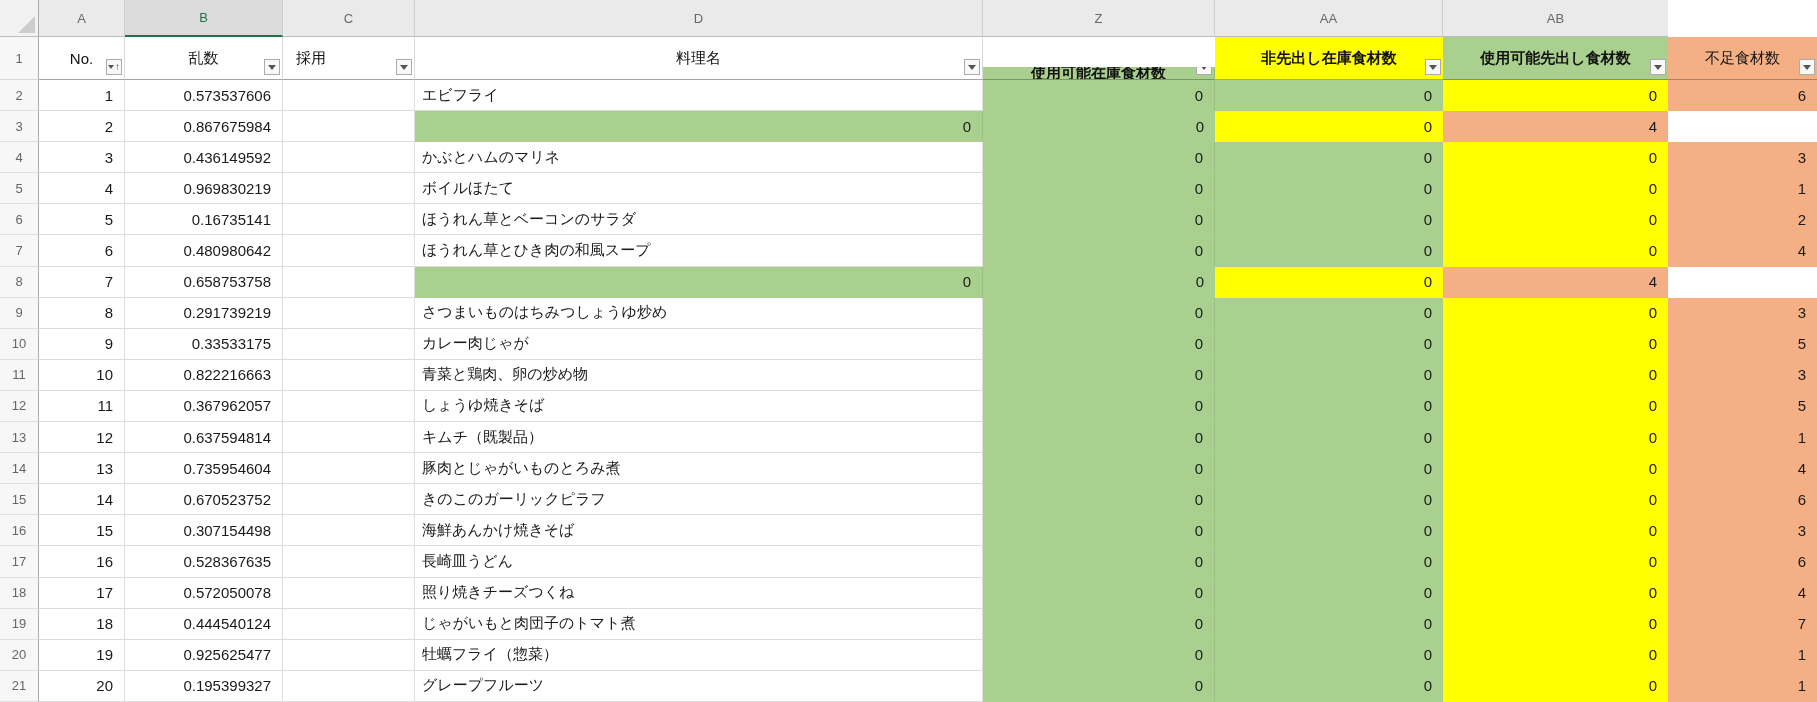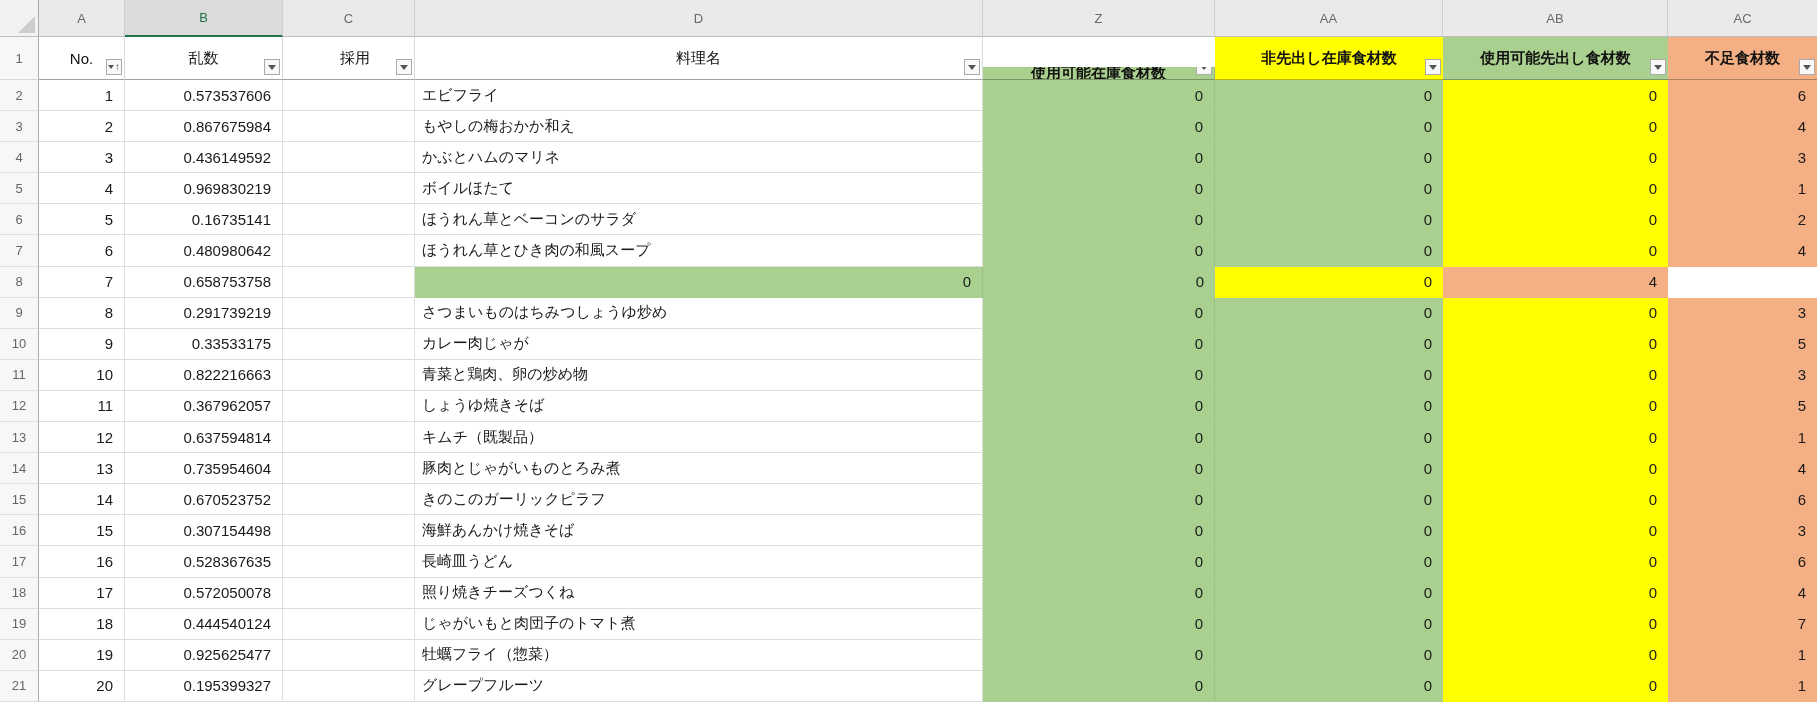--- a/index.html
+++ b/index.html
@@ -39,29 +39,29 @@
   }
 
   
   .header { height:43px; }
   .hcell {
     position:relative; background:#fff; color:#111;
     font-size:15px; display:flex; align-items:center; justify-content:center;
     border-right:1px solid #D9D9D9; border-bottom:1px solid #A3A3A3;
     white-space:nowrap; overflow:hidden;
   }
-  .hcell.left { justify-content:center; padding-left:13px; }
+  .hcell.left { justify-content:flex-start; padding-left:13px; }
   .hcell.gutter {
     background:#F7F7F7; color:#666; font-size:13px;
     border-right:1px solid #ACACAC; border-bottom:1px solid #D9D9D9;
   }
   .hcell.fill-green  { background:var(--green);  font-weight:bold; border-bottom:1px solid rgba(0,0,0,0.28); border-right:none; }
   .hcell.fill-green.zline { border-right:1px solid rgba(0,0,0,0.10);margin-top:30px; }
   .hcell.fill-yellow { background:var(--yellow); font-weight:bold; border-bottom:1px solid rgba(0,0,0,0.28); border-right:none; }
-  .hcell.fill-orange { background:var(--orange); font-weight:bold; border-bottom:1px solid rgba(0,0,0,0.28); border-right:none; }
+  .hcell.fill-orange { background:var(--orange); font-weight:normal; border-bottom:1px solid rgba(0,0,0,0.28); border-right:none; }
 
   
   .fbtn {
     position:absolute; right:2px; bottom:4px;
     width:16px; height:16px;
     background:#F8F8F8; border:1px solid #ABABAB;
     display:flex; align-items:center; justify-content:center;
     font-weight:normal;
   }
   .fbtn .caret {
@@ -105,21 +105,20 @@
     <div class="corner">
         <span class="tri"></span>
       </div>
     <div class="lcell">A</div>
     <div class="lcell selected">B</div>
     <div class="lcell">C</div>
     <div class="lcell">D</div>
     <div class="lcell">Z</div>
     <div class="lcell">AA</div>
     <div class="lcell">AB</div>
-    <div class="lcell">AC</div>
   </div>
 
   <div class="grid-row header">
     <div class="hcell gutter">1</div>
 
     <div class="hcell">
       <span>No.</span>
       <span class="fbtn">
           <span class="mini-funnel"></span>
           <span class="up-arrow">↑</span>
@@ -187,21 +186,20 @@
       <div class="dcell num fill-green">0</div>
       <div class="dcell num fill-yellow">0</div>
       <div class="dcell num fill-orange">6</div>
     </div>
 
     <div class="grid-row drow">
       <div class="dcell gutter">3</div>
       <div class="dcell num">2</div>
       <div class="dcell num">0.867675984</div>
       <div class="dcell txt"></div>
-      <div class="dcell txt">もやしの梅おかか和え</div>
       <div class="dcell num fill-green zline">0</div>
       <div class="dcell num fill-green">0</div>
       <div class="dcell num fill-yellow">0</div>
       <div class="dcell num fill-orange">4</div>
     </div>
 
     <div class="grid-row drow">
       <div class="dcell gutter">4</div>
       <div class="dcell num">3</div>
       <div class="dcell num">0.436149592</div>

